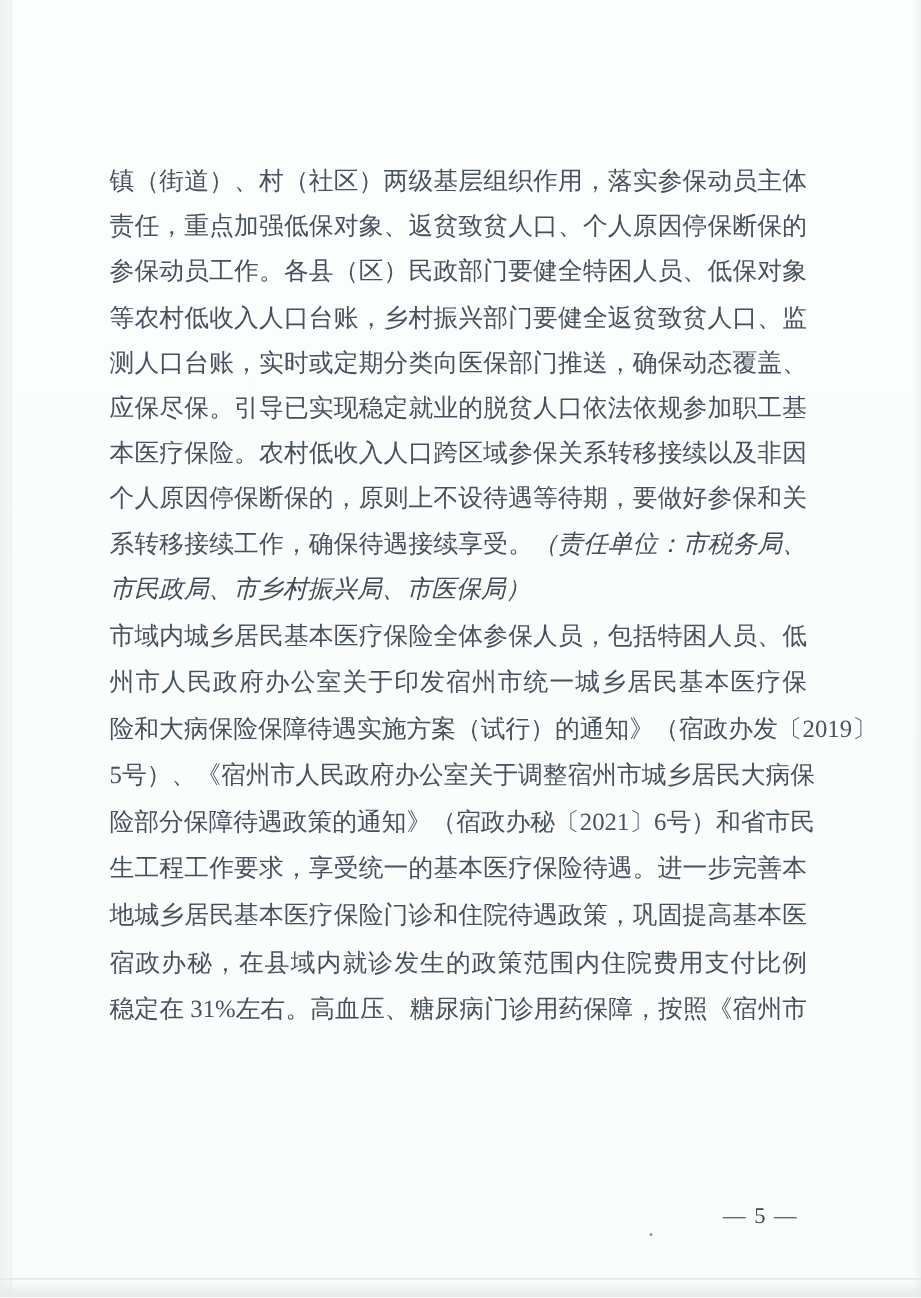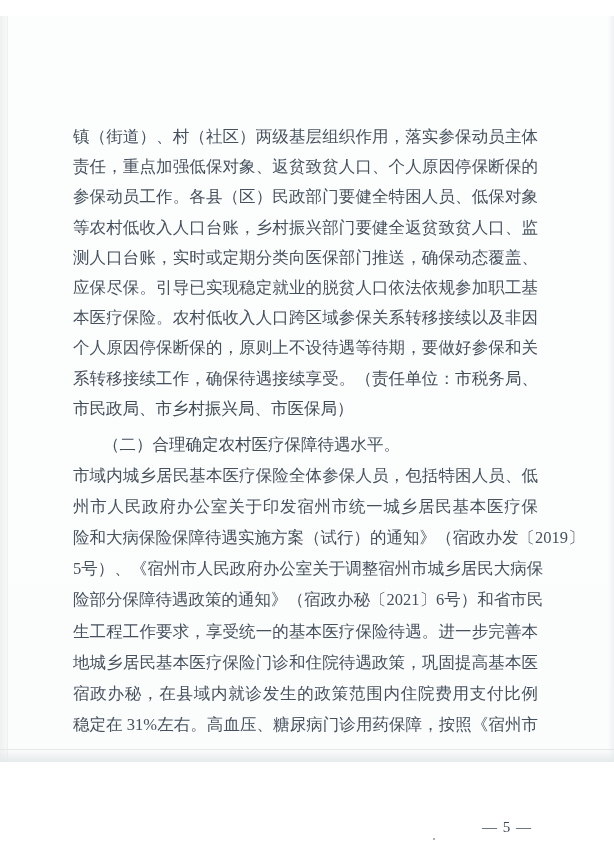--- a/index.html
+++ b/index.html
@@ -3,24 +3,23 @@
 <meta charset="utf-8">
 <style>
   html, body {
     margin: 0; padding: 0;
     width: 614px; height: 865px;
     overflow: hidden;
     background: #ffffff;
   }
   .paper {
     position: relative;
-    width: 614px; height: 746px;
+    width: 614px; height: 865px;
     background: linear-gradient(180deg, #fcfdfd 0%, #fbfcfc 100%);
     font-family: "Liberation Serif", "DejaVu Serif", serif;
-    margin-top: 16px;
   }
   .edge-left {
     position: absolute; left: 0; top: 0; bottom: 0; width: 7px;
     background: linear-gradient(90deg, #eff1f0 0%, #f7f8f8 100%);
     border-right: 1px solid #eef0ef;
   }
   .edge-right {
     position: absolute; right: 0; top: 0; bottom: 0; width: 6px;
     background: linear-gradient(270deg, #eff1f2 0%, rgba(251,252,252,0) 100%);
   }
@@ -44,20 +43,21 @@
     white-space: nowrap;
   }
   .line.lh2 { height: 31.1px; line-height: 31.1px; }
   .line.j   { text-align: justify; text-align-last: justify; }
   .line.gap { margin-top: 6px; }
   .line.ind-a { text-indent: 26px; }
   .line.ind-b { text-indent: 30px; }
   .fs {  }
   .kt {
     font-family: "DejaVu Serif", "Liberation Serif", serif;
+    font-style: italic;
     color: #414c57;
   }
   .em { font-weight: 600; color: #3f4a56; }
   .pagenum {
     position: absolute; left: 482px; top: 801px;
     font-size: 15px; line-height: 20px;
     letter-spacing: 1px;
     color: #3e4854;
   }
 </style>
@@ -74,21 +74,20 @@
       <div class="line j"><span class="fs">镇（街道）、村（社区）两级基层组织作用，落实参保动员主体</span></div>
       <div class="line j"><span class="fs">责任，重点加强低保对象、返贫致贫人口、个人原因停保断保的</span></div>
       <div class="line j"><span class="fs">参保动员工作。各县（区）民政部门要健全特困人员、低保对象</span></div>
       <div class="line j"><span class="fs">等农村低收入人口台账，乡村振兴部门要健全返贫致贫人口、监</span></div>
       <div class="line j"><span class="fs">测人口台账，实时或定期分类向医保部门推送，确保动态覆盖、</span></div>
       <div class="line j"><span class="fs">应保尽保。引导已实现稳定就业的脱贫人口依法依规参加职工基</span></div>
       <div class="line j"><span class="fs">本医疗保险。农村低收入人口跨区域参保关系转移接续以及非因</span></div>
       <div class="line j"><span class="fs">个人原因停保断保的，原则上不设待遇等待期，要做好参保和关</span></div>
       <div class="line j"><span class="fs">系转移接续工作，确保待遇接续享受。</span><span class="kt">（责任单位：市税务局、</span></div>
       <div class="line"><span class="kt">市民政局、市乡村振兴局、市医保局）</span></div>
-      <div class="line gap ind-b"><span class="kt">（二）合理确定农村医疗保障待遇水平。</span></div>
       <div class="line lh2 j"><span class="fs">市域内城乡居民基本医疗保险全体参保人员，包括特困人员、低</span></div>
       <div class="line lh2 j"><span class="fs">州市人民政府办公室关于印发宿州市统一城乡居民基本医疗保</span></div>
       <div class="line lh2 j"><span class="fs">险和大病保险保障待遇实施方案（试行）的通知》（宿政办发〔2019〕</span></div>
       <div class="line lh2 j"><span class="fs">5号）、《宿州市人民政府办公室关于调整宿州市城乡居民大病保</span></div>
       <div class="line lh2 j"><span class="fs">险部分保障待遇政策的通知》（宿政办秘〔2021〕6号）和省市民</span></div>
       <div class="line lh2 j"><span class="fs">生工程工作要求，享受统一的基本医疗保险待遇。进一步完善本</span></div>
       <div class="line lh2 j"><span class="fs">地城乡居民基本医疗保险门诊和住院待遇政策，巩固提高基本医</span></div>
       <div class="line lh2 j"><span class="fs">宿政办秘，在县域内就诊发生的政策范围内住院费用支付比例</span></div>
       <div class="line lh2 j"><span class="fs">稳定在 31%左右。高血压、糖尿病门诊用药保障，按照《宿州市</span></div>
     </main>

